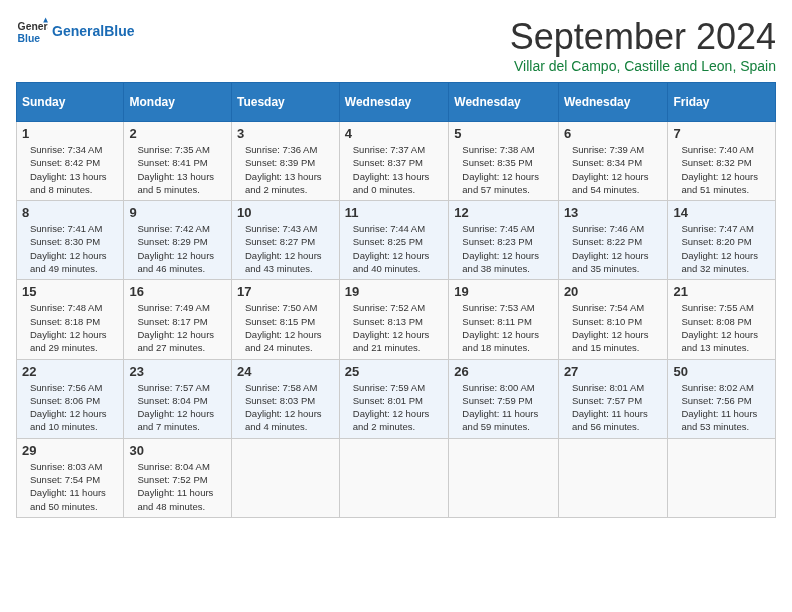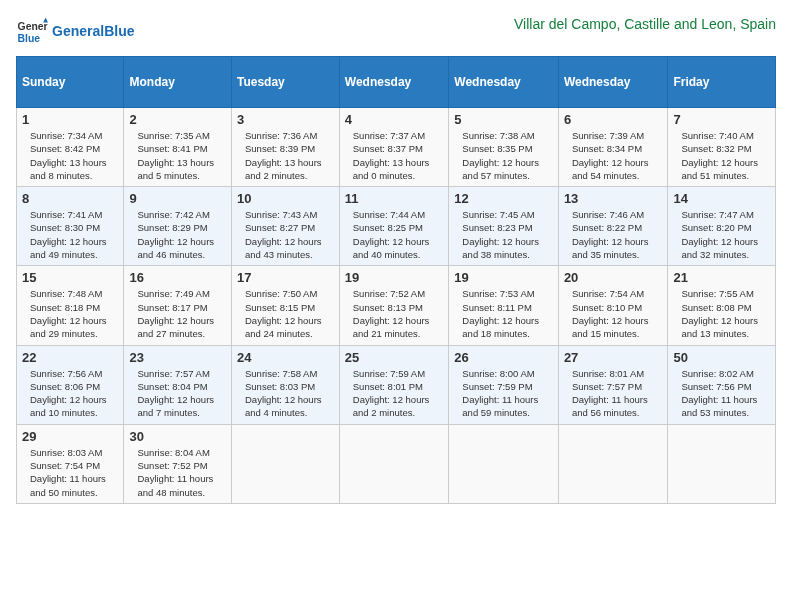--- a/index.html
+++ b/index.html
@@ -48,21 +48,21 @@
     }
     table {
       width: 100%;
       border-collapse: collapse;
       font-size: 10px;
     }
     thead tr th {
       background-color: #2a7abf;
       color: #fff;
       text-align: left;
-      padding: 18px 5px;
+      padding: 12px 5px;
       font-size: 12px;
       font-weight: bold;
       border: 1px solid #1e6aaf;
     }
     tbody tr td {
       vertical-align: top;
       border: 1px solid #ccc;
       padding: 4px 5px;
       min-height: 70px;
       width: 113px;
@@ -100,20 +100,21 @@
       <text x="2" y="32" font-size="13" font-weight="bold" fill="#1a6bb5" font-family="Arial">Blue</text>
       <polygon points="34,8 40,8 37,2" fill="#1a6bb5"></polygon>
     </svg>
     <div>
       <div class="logo-text">
         <span>General</span><span style="color:#1a6bb5">Blue</span>
       </div>
     </div>
   </div>
   <div class="title-section">
+    <div class="calendar-title">September 2024</div>
     <div class="calendar-subtitle">Villar del Campo, Castille and Leon, Spain</div>
   </div>
 </div>
 
 <table>
   <thead>
     <tr>
     <th>Sunday</th>
         <th>Monday</th>
         <th>Tuesday</th>

